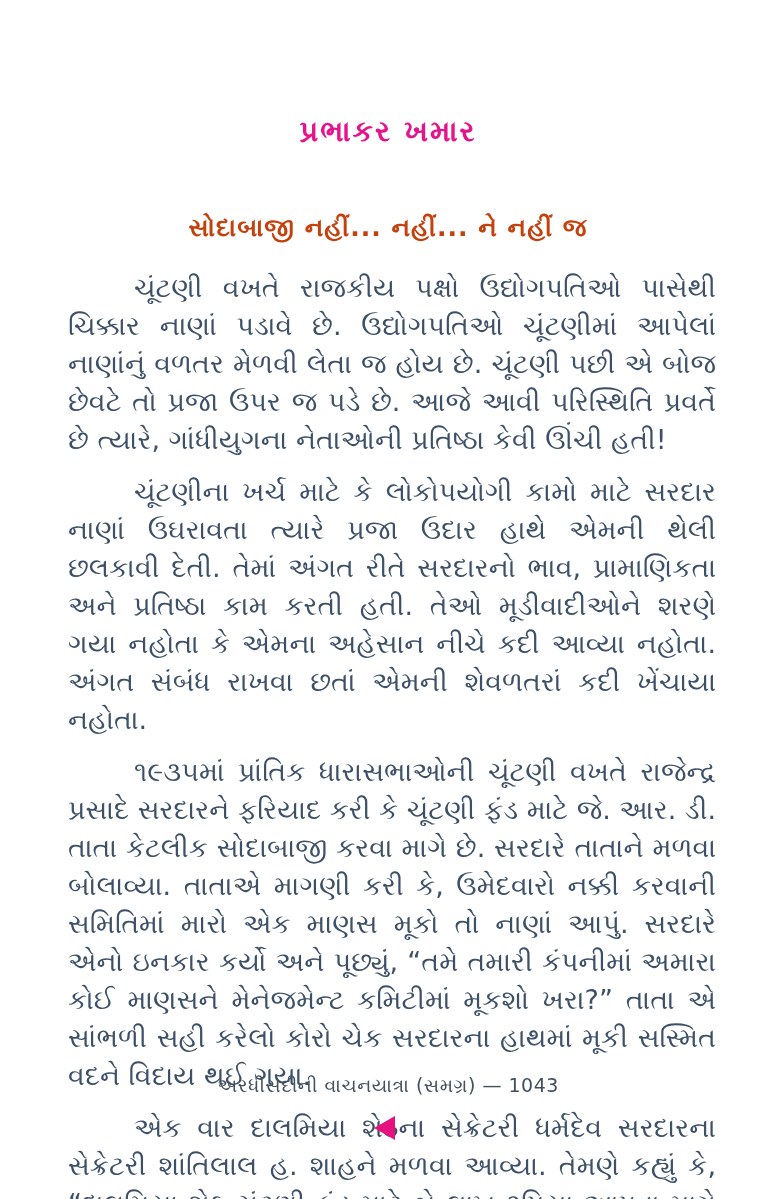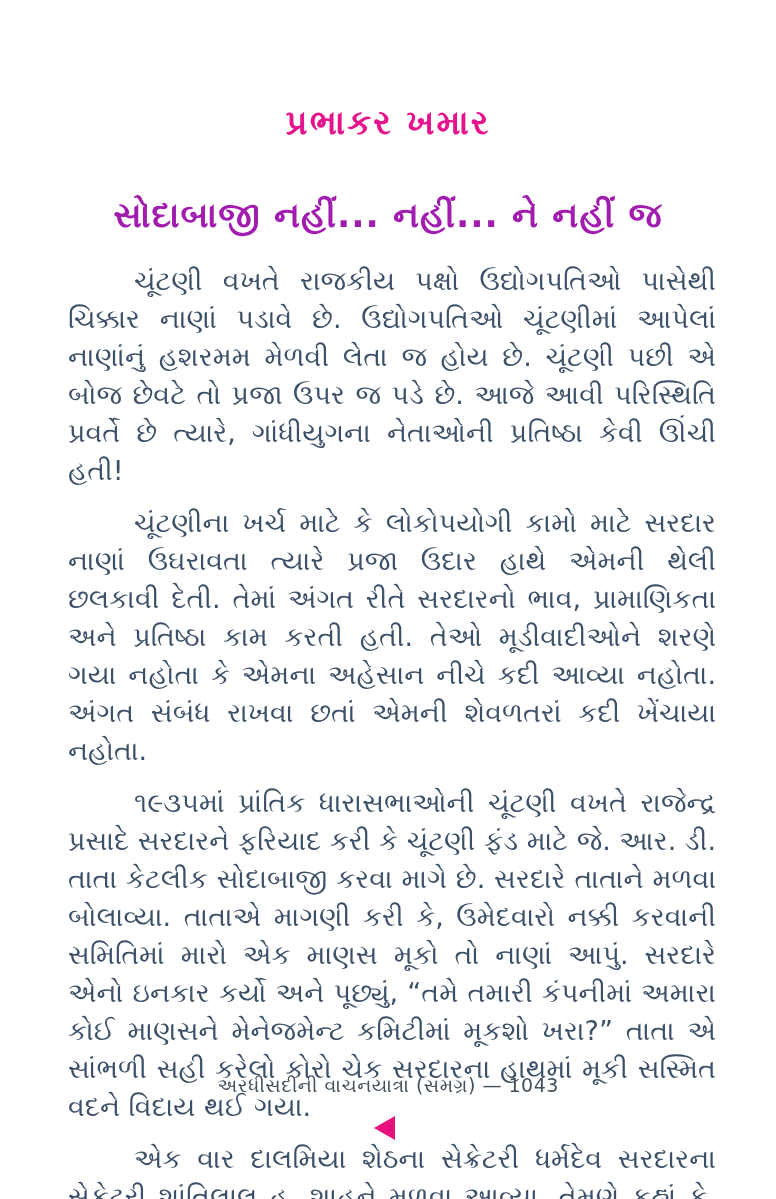--- a/index.html
+++ b/index.html
@@ -10,36 +10,36 @@
   .page {
     position: relative;
     width: 776px;
     height: 1199px;
     background: #ffffff;
     font-family: "DejaVu Sans", "Liberation Sans", sans-serif;
     overflow: hidden;
     box-sizing: border-box;
   }
   .author-heading {
-    margin: 0;
+    margin: 12px;
     padding-top: 102px;
     text-align: center;
-    font-size: 34px;
+    font-size: 29px;
     font-weight: bold;
     letter-spacing: 2px;
     color: #e6148c;
   }
   .doc-title {
     margin: 0;
     padding-top: 52px;
     text-align: center;
-    font-size: 35px;
+    font-size: 25px;
     font-weight: bold;
     letter-spacing: 1px;
-    color: #a21caf;
+    color: #c2410c;
   }
   .body-text {
     padding: 26px 60px 0 68px;
   }
   .body-text p {
     margin: 0 0 14px 0;
     text-indent: 66px;
     text-align: justify;
     font-size: 27px;
     line-height: 38px;
@@ -70,21 +70,21 @@
 </head>
 <body>
 
 <div class="page">
 
   <h1 class="author-heading">પ્રભાકર ખમાર</h1>
 
   <h2 class="doc-title">સોદાબાજી નહીં... નહીં... ને નહીં જ</h2>
 
   <div class="body-text">
-    <p>ચૂંટણી વખતે રાજકીય પક્ષો ઉદ્યોગપતિઓ પાસેથી ચિક્કાર નાણાં પડાવે છે. ઉદ્યોગપતિઓ ચૂંટણીમાં આપેલાં નાણાંનું હશરમમ મેળવી લેતા જ હોય છે. ચૂંટણી પછી એ બોજ છેવટે તો પ્રજા ઉપર જ પડે છે. આજે આવી પરિસ્થિતિ પ્રવર્તે છે ત્યારે, ગાંધીયુગના નેતાઓની પ્રતિષ્ઠા કેવી ઊંચી હતી!</p>
+    <p>ચૂંટણી વખતે રાજકીય પક્ષો ઉદ્યોગપતિઓ પાસેથી ચિક્કાર નાણાં પડાવે છે. ઉદ્યોગપતિઓ ચૂંટણીમાં આપેલાં નાણાંનું વળતર મેળવી લેતા જ હોય છે. ચૂંટણી પછી એ બોજ છેવટે તો પ્રજા ઉપર જ પડે છે. આજે આવી પરિસ્થિતિ પ્રવર્તે છે ત્યારે, ગાંધીયુગના નેતાઓની પ્રતિષ્ઠા કેવી ઊંચી હતી!</p>
     <p>ચૂંટણીના ખર્ચ માટે કે લોકોપયોગી કામો માટે સરદાર નાણાં ઉઘરાવતા ત્યારે પ્રજા ઉદાર હાથે એમની થેલી છલકાવી દેતી. તેમાં અંગત રીતે સરદારનો ભાવ, પ્રામાણિકતા અને પ્રતિષ્ઠા કામ કરતી હતી. તેઓ મૂડીવાદીઓને શરણે ગયા નહોતા કે એમના અહેસાન નીચે કદી આવ્યા નહોતા. અંગત સંબંધ રાખવા છતાં એમની શેવળતરાં કદી ખેંચાયા નહોતા.</p>
     <p>૧૯૩૫માં પ્રાંતિક ધારાસભાઓની ચૂંટણી વખતે રાજેન્દ્ર પ્રસાદે સરદારને ફરિયાદ કરી કે ચૂંટણી ફંડ માટે જે. આર. ડી. તાતા કેટલીક સોદાબાજી કરવા માગે છે. સરદારે તાતાને મળવા બોલાવ્યા. તાતાએ માગણી કરી કે, ઉમેદવારો નક્કી કરવાની સમિતિમાં મારો એક માણસ મૂકો તો નાણાં આપું. સરદારે એનો ઇનકાર કર્યો અને પૂછ્યું, “તમે તમારી કંપનીમાં અમારા કોઈ માણસને મેનેજમેન્ટ કમિટીમાં મૂકશો ખરા?” તાતા એ સાંભળી સહી કરેલો કોરો ચેક સરદારના હાથમાં મૂકી સસ્મિત વદને વિદાય થઈ ગયા.</p>
     <p>એક વાર દાલમિયા શેઠના સેક્રેટરી ધર્મદેવ સરદારના સેક્રેટરી શાંતિલાલ હ. શાહને મળવા આવ્યા. તેમણે કહ્યું કે, “દાલમિયા શેઠ ચૂંટણી ફંડ માટે બે લાખ રૂપિયા આપવા માગે છે. સરદાર એ સ્વીકારશે ખરા?” શાંતિભાઈએ સરદારને પૂછ્યું. સરદારે જવાબ આપ્યો, “લઈશું.”</p>
   </div>
 
   <div class="footer">અરધીસદીની વાચનયાત્રા (સમગ્ર) — 1043</div>
 
   <div class="nav-prev"></div>
 
 </div>

